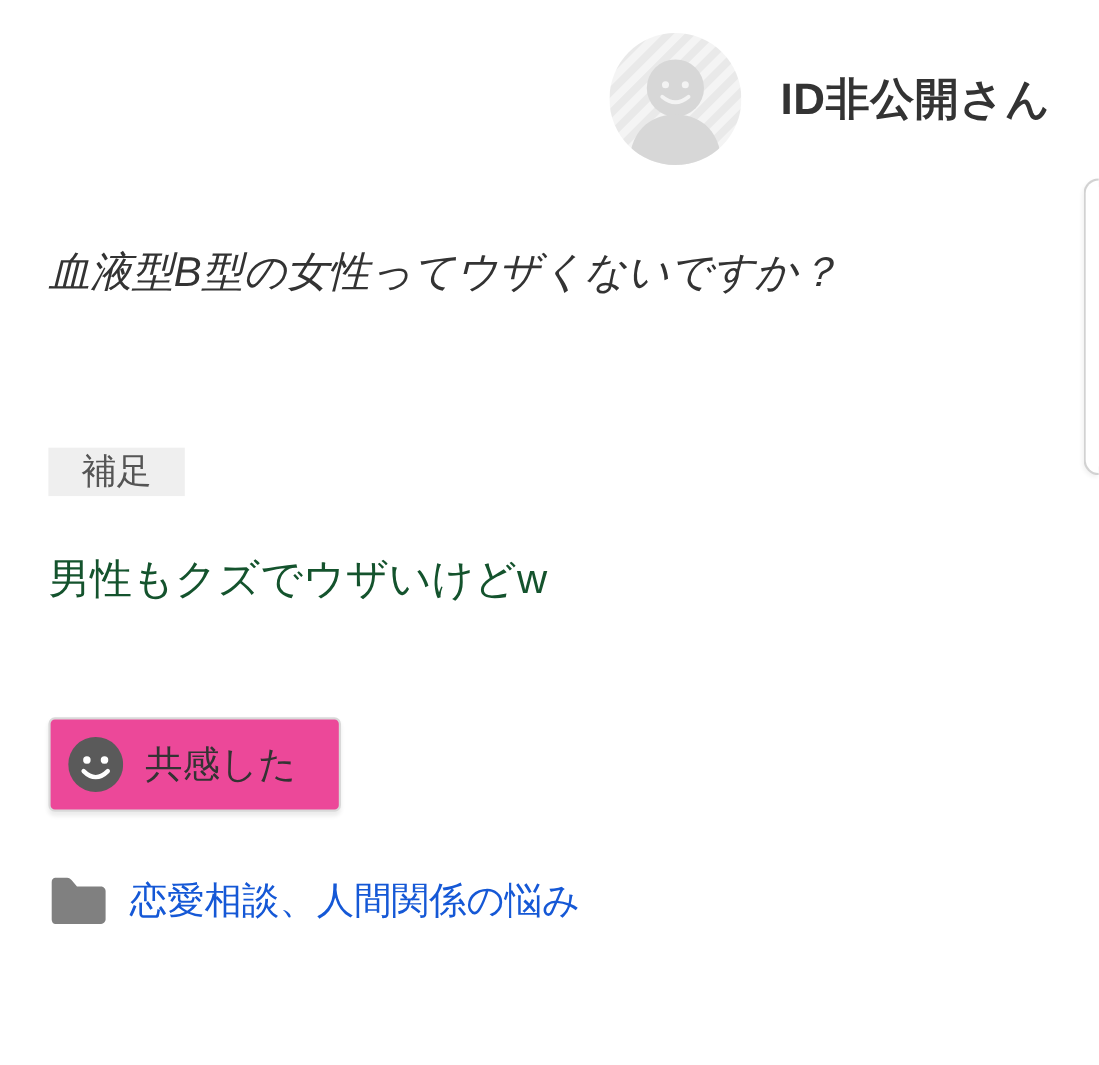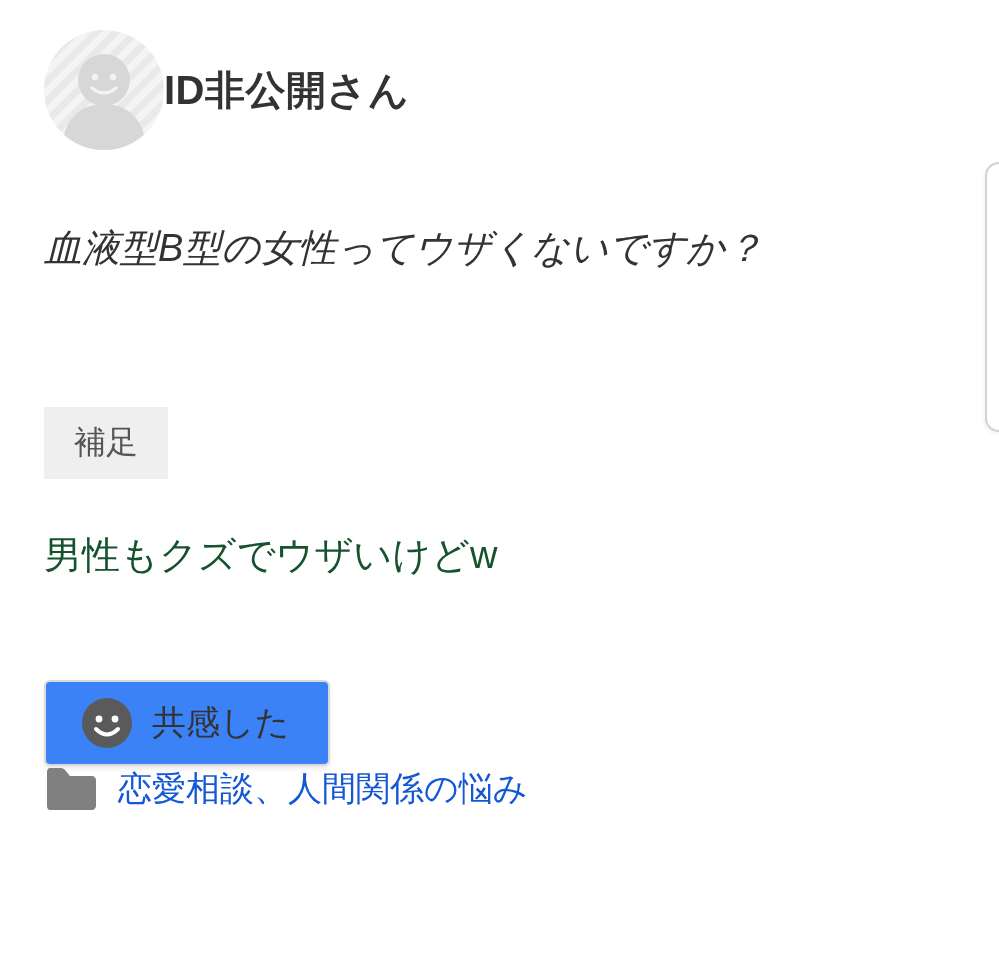--- a/index.html
+++ b/index.html
@@ -11,21 +11,23 @@
     color: #333333;
     overflow: hidden;
   }
   .container {
     padding: 30px 44px 0 44px;
     position: relative;
   }
   .header {
     display: flex;
     align-items: center;
+    gap: 36px;
     margin-bottom: 70px;
+    justify-content: flex-end;
   }
   .avatar {
     width: 120px;
     height: 120px;
     flex: 0 0 auto;
   }
   .username {
     font-size: 40px;
     font-weight: 700;
     color: #333333;
@@ -36,39 +38,40 @@
     color: #333333;
     line-height: 1.5;
     margin-bottom: 130px;
     font-style: italic;
   }
   .supplement-label {
     display: inline-block;
     background: #efefef;
     color: #555555;
     font-size: 32px;
-    padding: 14px 30px;
+    padding: 0 30px;
     margin-bottom: 48px;
   }
   .supplement-body {
     font-size: 38px;
     color: #14532d;
     line-height: 1.5;
     margin-bottom: 96px;
   }
   .like-button {
     display: inline-flex;
     align-items: center;
     gap: 20px;
     border: 2px solid #d9d9d9;
     border-radius: 6px;
-    background: #3b82f6;
-    padding: 16px 38px 16px 36px;
+    background: #ec4899;
+    padding: 16px 38px 16px 16px;
     box-shadow: 0 3px 4px rgba(0,0,0,0.08);
     cursor: pointer;
+    margin-bottom: 58px;
   }
   .like-icon {
     width: 50px;
     height: 50px;
     flex: 0 0 auto;
   }
   .like-label {
     font-size: 34px;
     color: #333333;
   }

